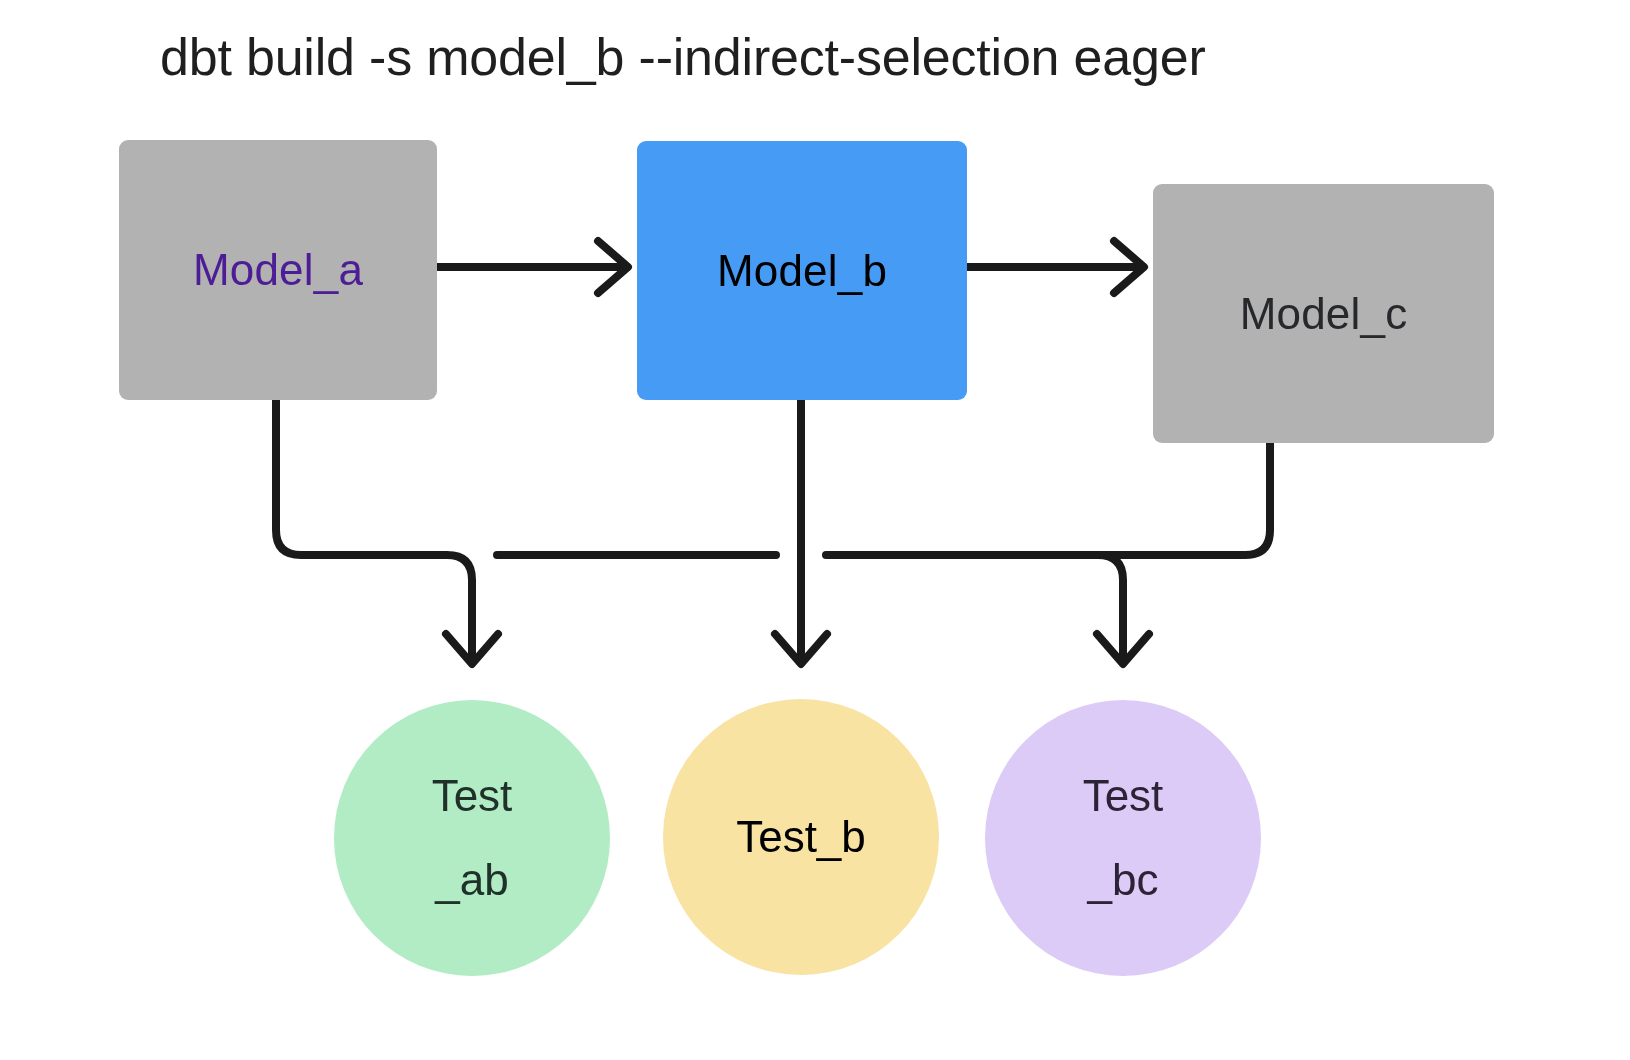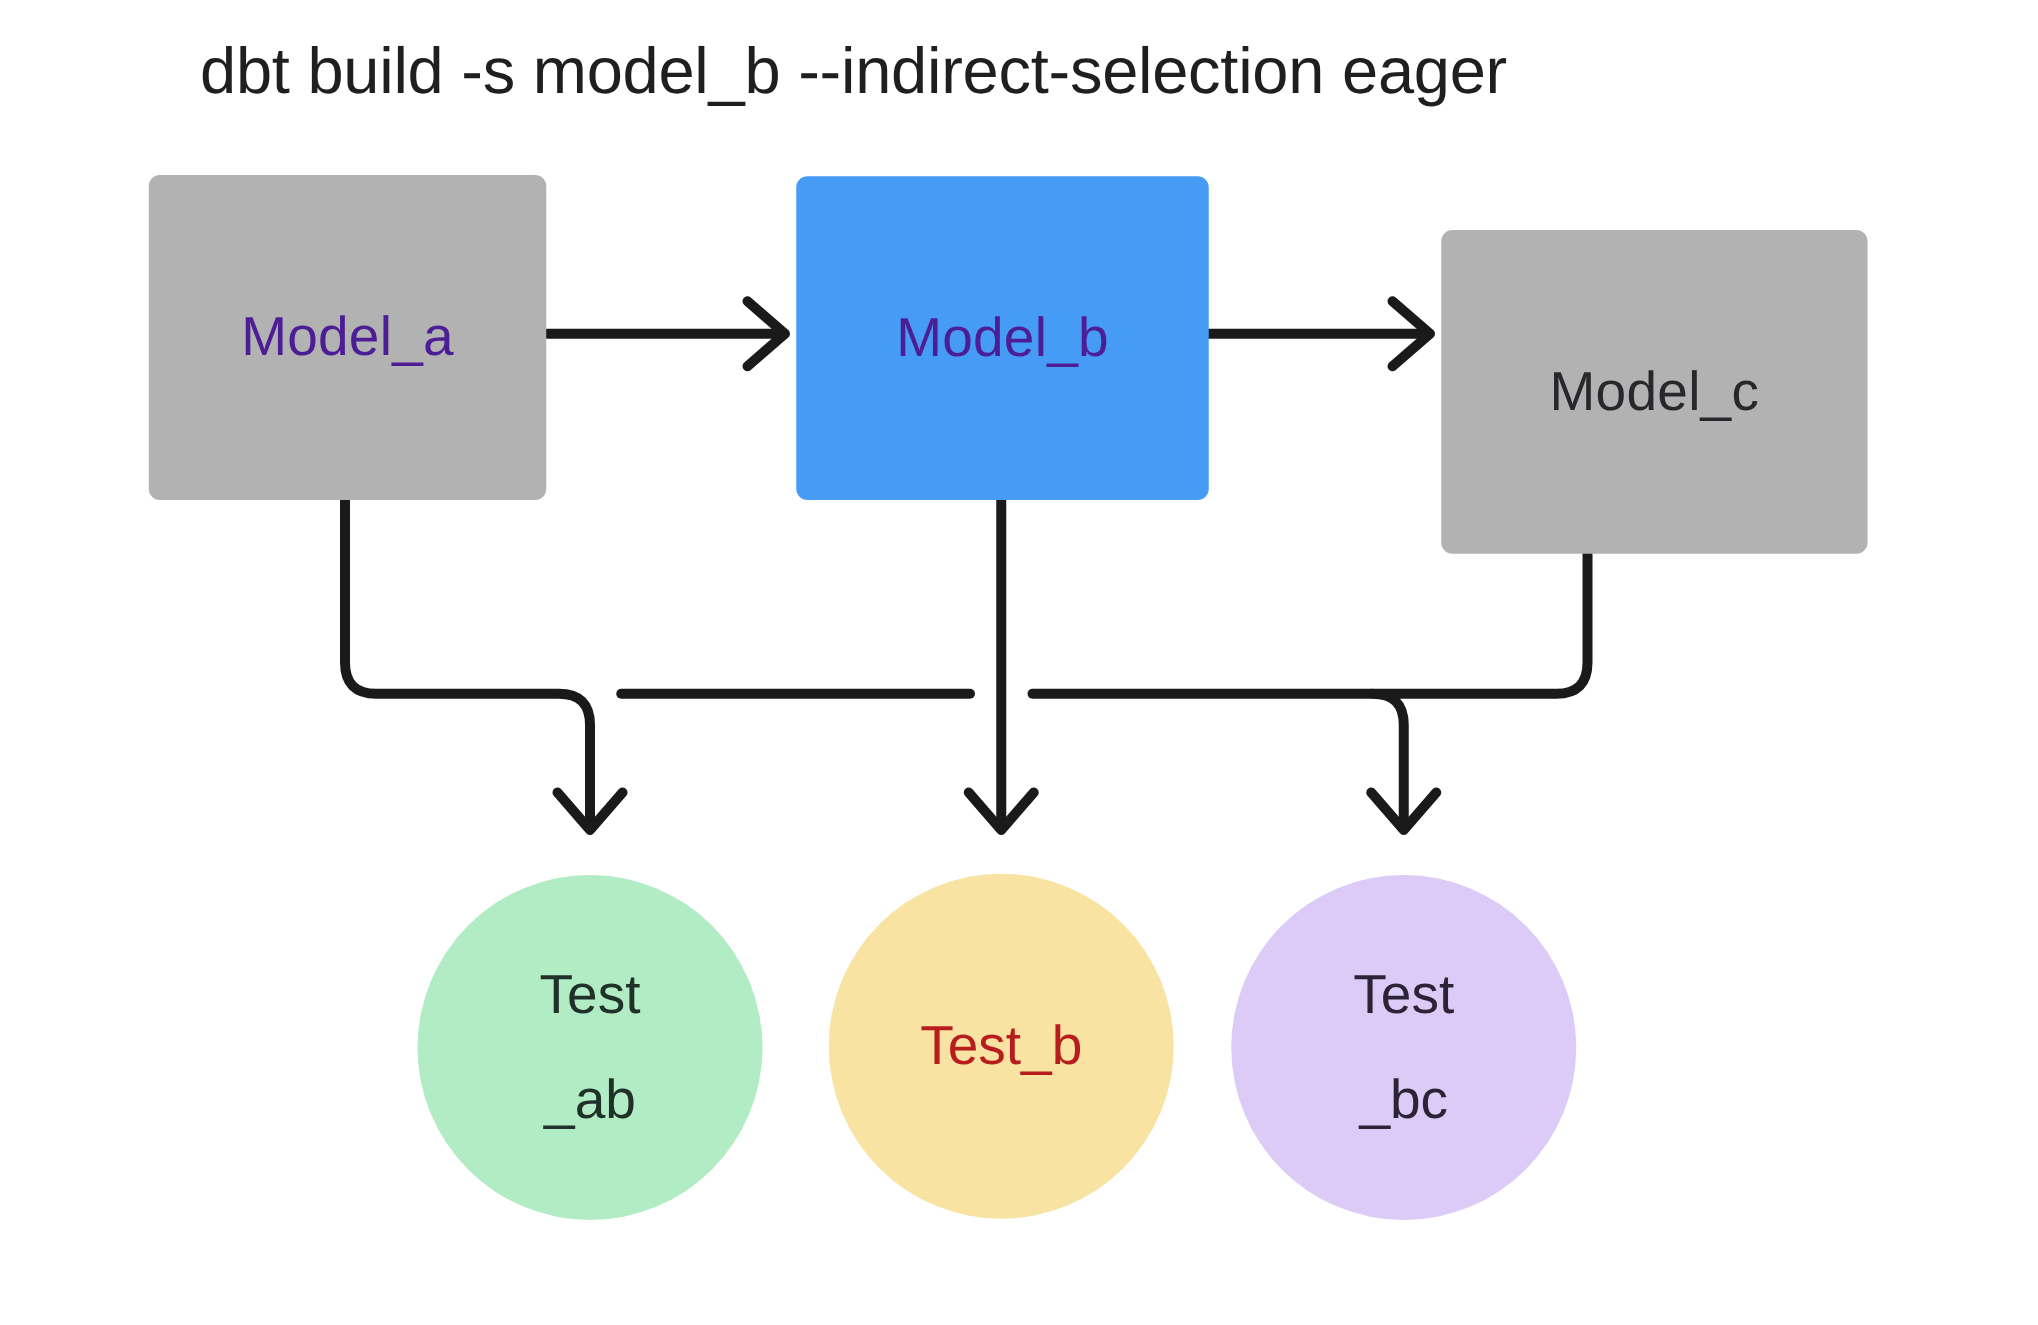--- a/index.html
+++ b/index.html
@@ -52,24 +52,24 @@
     align-items: center;
     justify-content: center;
     font-size: 44px;
     line-height: 84px;
     text-align: center;
   }
   .circle-line {
     display: block;
   }
   #model-a { left: 119px;  top: 140px; width: 318px; height: 260px; background: #b2b2b2; color: #4c1d95; }
-  #model-b { left: 637px;  top: 141px; width: 330px; height: 259px; background: #469bf5; color: #4c1d95; }
+  #model-b { left: 637px;  top: 141px; width: 330px; height: 259px; background: #469bf5; color: #000000; }
   #model-c { left: 1153px; top: 140px; width: 341px; height: 259px; background: #b2b2b2; color: #26282b; margin-top: 44px; }
   #test-ab { left: 334px;  top: 700px; width: 276px; height: 276px; background: #b1ecc5; color: #20312a; }
-  #test-b  { left: 663px;  top: 699px; width: 276px; height: 276px; background: #f8e3a3; color: #b91c1c; }
+  #test-b  { left: 663px;  top: 699px; width: 276px; height: 276px; background: #f8e3a3; color: #000000; }
   #test-bc { left: 985px;  top: 700px; width: 276px; height: 276px; background: #dccbf6; color: #2c2436; }
 </style>
 </head>
 <body>
 
 <div id="canvas">
 
   <div class="title">dbt build -s model_b --indirect-selection eager</div>
 
   <svg id="edges" viewBox="0 0 1630 1060" xmlns="http://www.w3.org/2000/svg">

